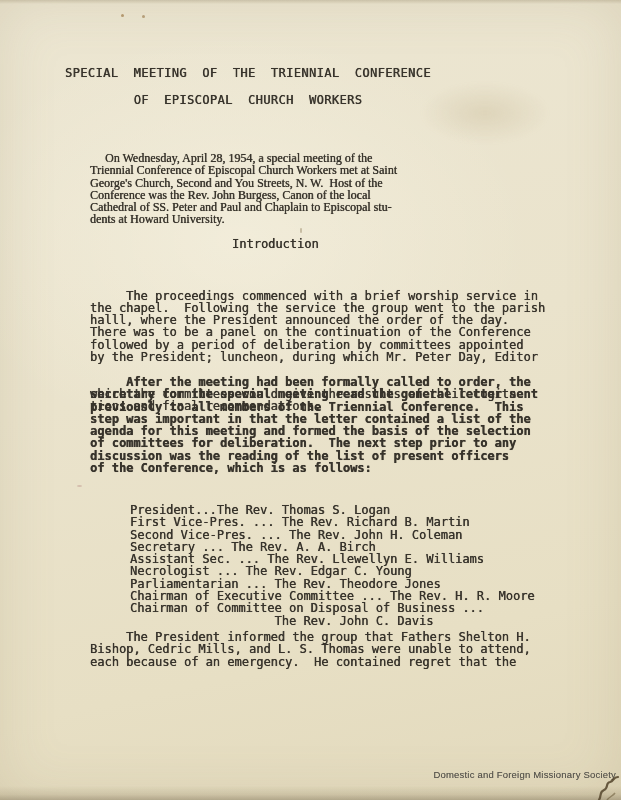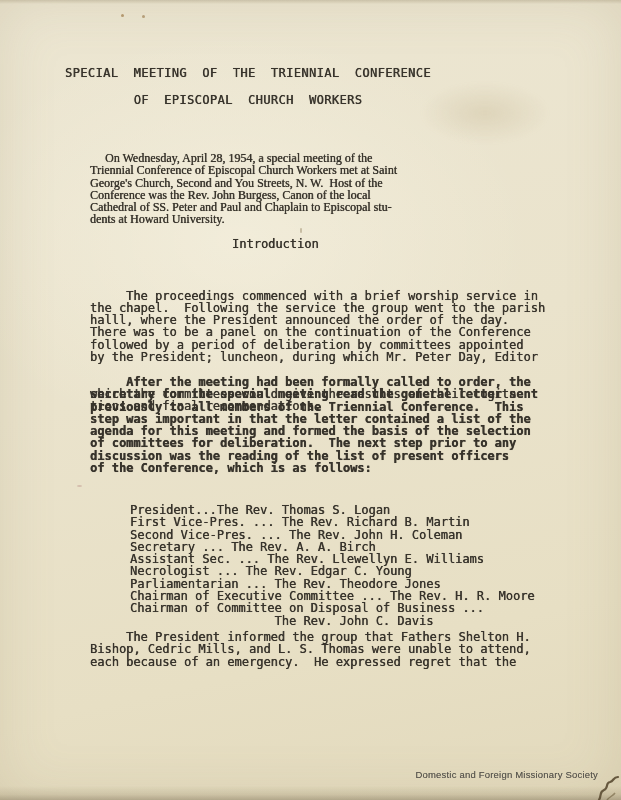--- a/index.html
+++ b/index.html
@@ -32,21 +32,21 @@
   .title{left:0;width:496px;text-align:center;top:60px;line-height:26.5px;letter-spacing:0.4px;}
   .p-opening{left:90px;top:152px;font-family:Liberation Serif, serif;}
   .heading{left:232px;top:238px;}
   .p-proceedings{left:90px;top:265px;}
   .p-calltoorder{left:90px;top:376px;font-weight:bold;}
   .officers{left:130px;top:504px;}
   .p-absentees{left:90px;top:631px;}
   .u{text-decoration:underline;text-underline-offset:2px;}
 
   .footer-stamp{
-    position:absolute;top:769px;right:23px;
+    position:absolute;top:769px;right:5px;
     font-family:"Liberation Sans","DejaVu Sans",sans-serif;
     font-size:9.5px;color:#56544e;letter-spacing:0.2px;
     text-shadow:0 0 0.6px rgba(86,84,78,0.6);
   }
 
   
   .speck{position:absolute;border-radius:50%;}
   .speck.s1{left:121px;top:14px;width:3px;height:3px;background:#a07a48;opacity:.7;}
   .speck.s2{left:142px;top:15px;width:3px;height:3px;background:#9b7b4e;opacity:.65;}
   .speck.s3{left:300px;top:228px;width:2px;height:5px;background:#8d7a58;opacity:.4;border-radius:2px;}
@@ -77,21 +77,21 @@
 
   <div class="tw p-proceedings">
     <div><div class="tline">     The proceedings commenced with a brief worship service in</div><div class="tline">the chapel.  Following the service the group went to the parish</div><div class="tline">halll, where the President announced the order of the day.</div><div class="tline">There was to be a panel on the continuation of the Conference</div><div class="tline">followed by a period of deliberation by committees appointed</div><div class="tline">by the President; luncheon, during which Mr. Peter Day, Editor</div></div>
     <div><div class="tline">which the committees would give the results of their cogita-</div><div class="tline">tions and final recommendations.</div></div>
   </div>
 
   <div class="tw p-calltoorder"><div class="tline">     After the meeting had been formally called to order, the</div><div class="tline">secretary for the special meeting read the general letter sent</div><div class="tline">previously to all members of the Triennial Conference.  This</div><div class="tline">step was important in that the letter contained a list of the</div><div class="tline">agenda for this meeting and formed the basis of the selection</div><div class="tline">of committees for deliberation.  The next step prior to any</div><div class="tline">discussion was the reading of the list of present officers</div><div class="tline">of the Conference, which is as follows:</div></div>
 
   <div class="tw officers"><div class="tline">President...The Rev. Thomas S. Logan</div><div class="tline">First Vice-Pres. ... The Rev. Richard B. Martin</div><div class="tline">Second Vice-Pres. ... The Rev. John H. Coleman</div><div class="tline">Secretary ... The Rev. A. A. Birch</div><div class="tline">Assistant Sec. ... The Rev. Llewellyn E. Williams</div><div class="tline">Necrologist ... The Rev. Edgar C. Young</div><div class="tline">Parliamentarian ... The Rev. Theodore Jones</div><div class="tline">Chairman of Executive Committee ... The Rev. H. R. Moore</div><div class="tline">Chairman of Committee on Disposal of Business ...</div><div class="tline">                    The Rev. John C. Davis</div></div>
 
-  <div class="tw p-absentees"><div class="tline">     The President informed the group that Fathers Shelton H.</div><div class="tline">Bishop, Cedric Mills, and L. S. Thomas were unable to attend,</div><div class="tline">each because of an emergency.  He expressed regret that the</div></div>
+  <div class="tw p-absentees"><div class="tline">     The President informed the group that Fathers Shelton H.</div><div class="tline">Bishop, Cedric Mills, and L. S. Thomas were unable to attend,</div><div class="tline">each because of an emergency.  He contained regret that the</div></div>
 
   <div class="footer-stamp">Domestic and Foreign Missionary Society</div>
 
   <svg class="corner-blemish" viewBox="0 0 28 32">
     <path d="M6,32 C9,27 6,24 11,22 C16,20 12,15 17,14 C21,13 20,9 25,9" fill="none" stroke="#4a3b24" stroke-width="2.2" stroke-linecap="round" opacity="0.85"></path>
     <path d="M14,32 C16,29 20,28 22,25" fill="none" stroke="#6b5a3a" stroke-width="1.5" opacity="0.6"></path>
   </svg>
 
   <div class="vignette"></div>
 </div>

